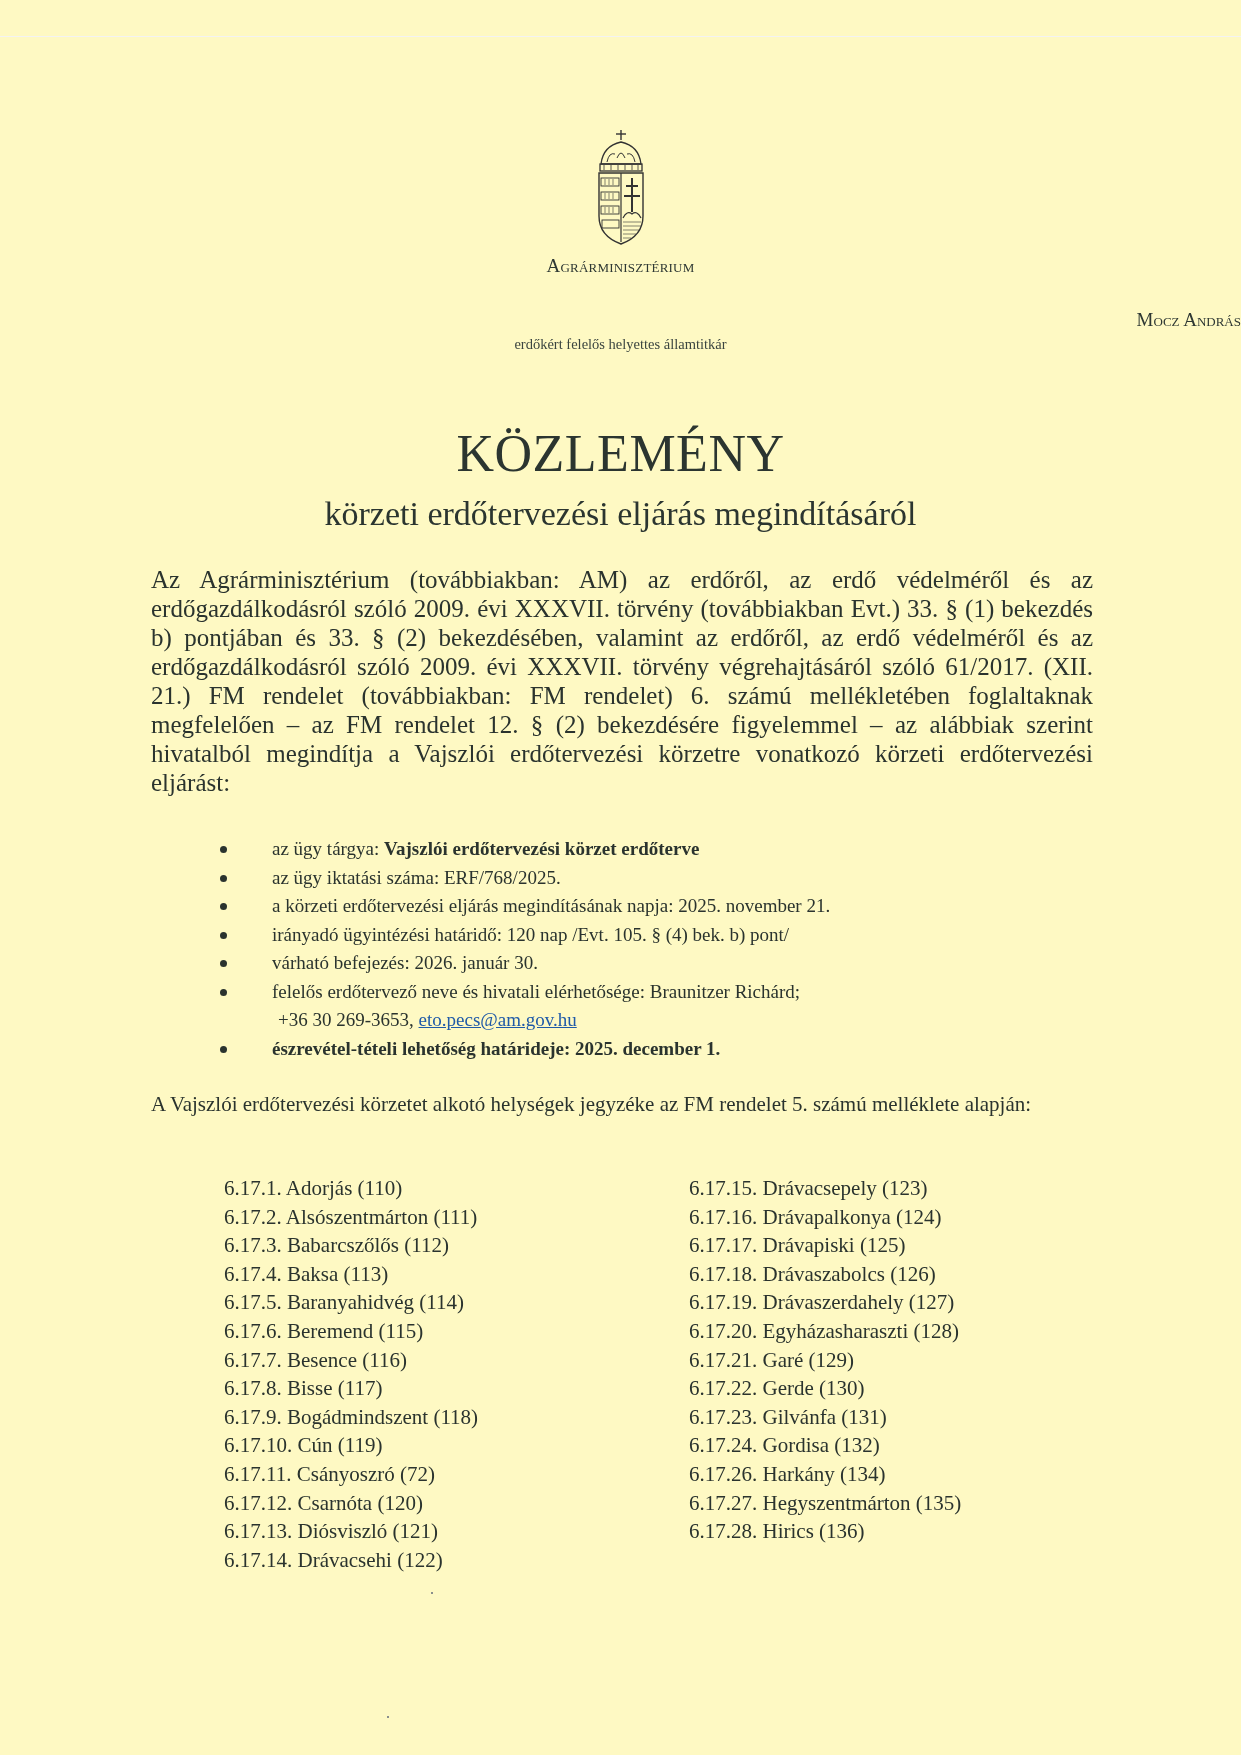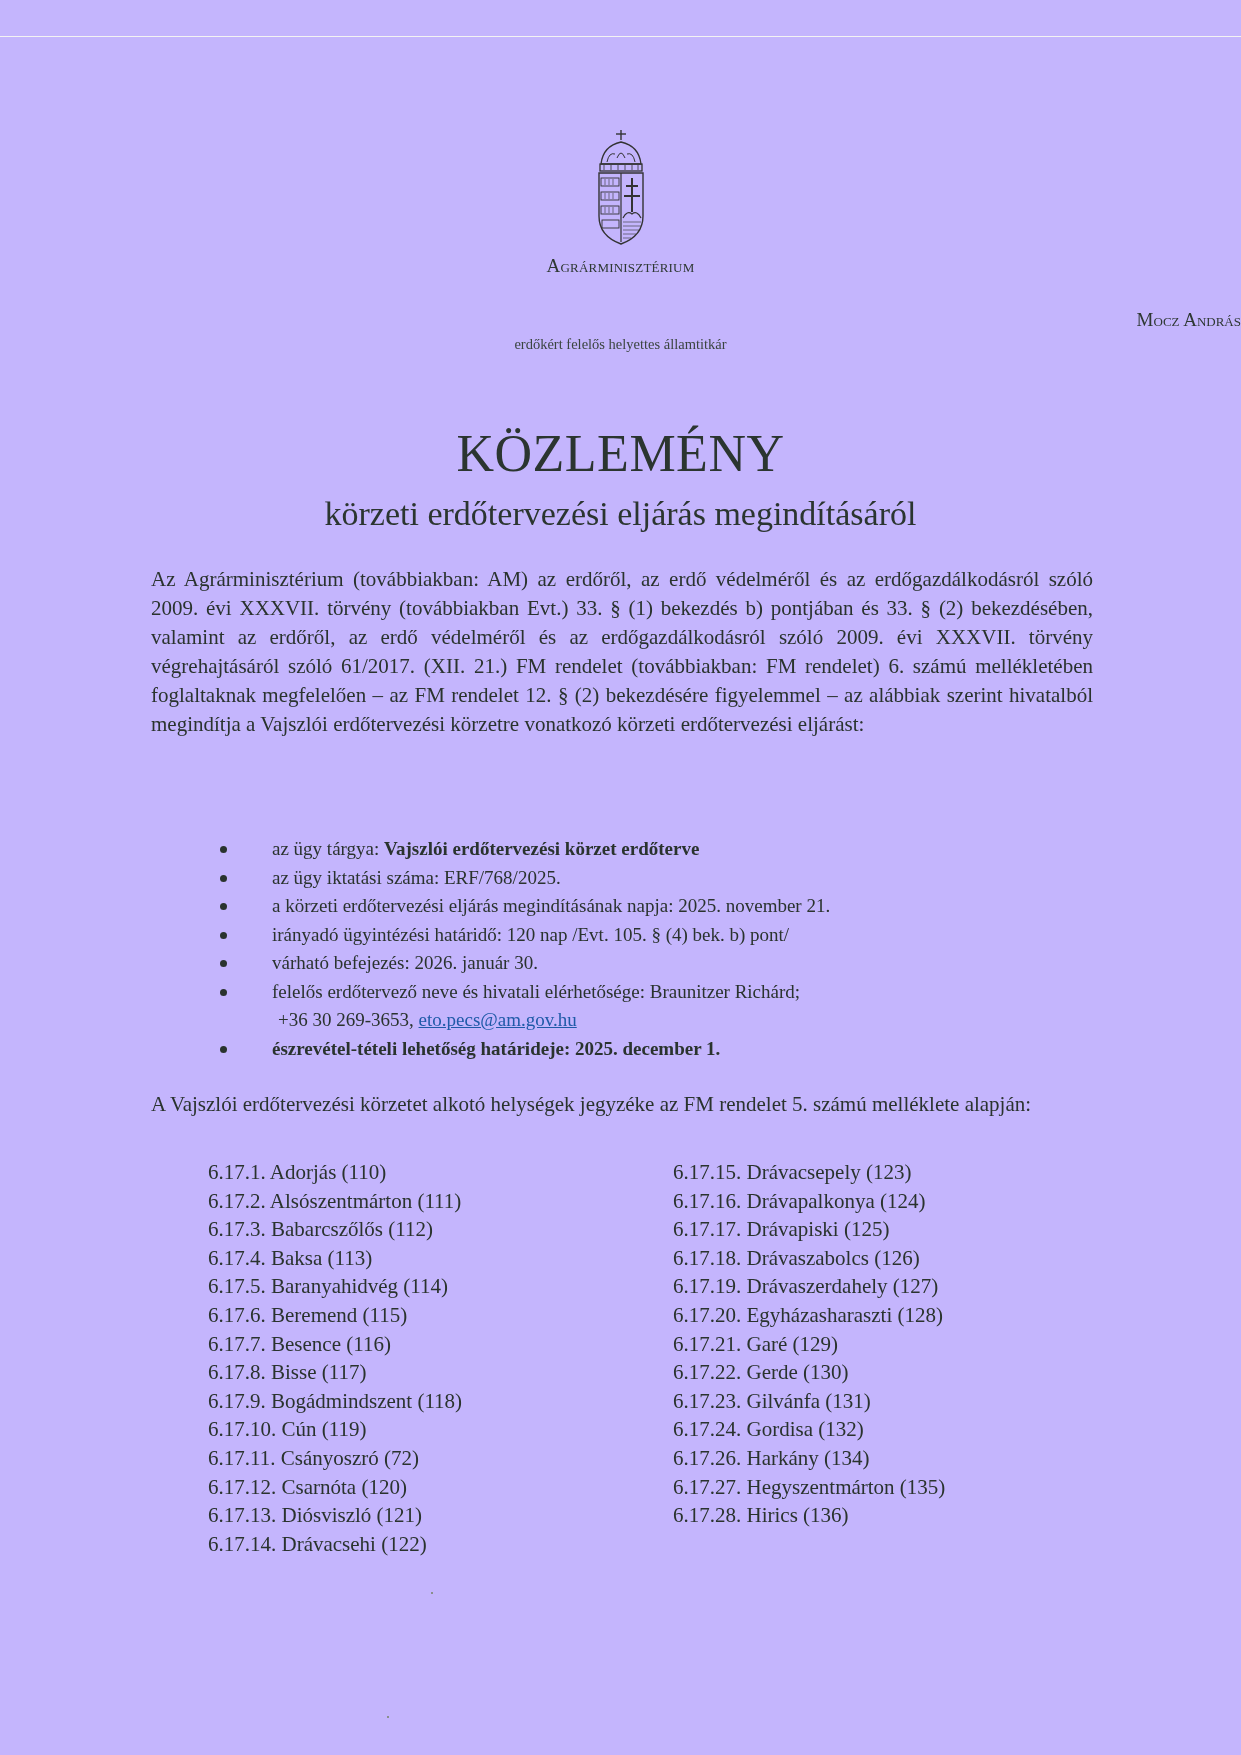--- a/index.html
+++ b/index.html
@@ -13,21 +13,21 @@
       position: relative;
       overflow: hidden;
       font-family: "Liberation Serif", "DejaVu Serif", serif;
       color: #2a332e;
     }
     .page {
       position: absolute;
       left: 0; top: 0;
       width: 1241px;
       height: 1755px;
-      background: #c4b5fd;
+      background: #fef9c3;
     }
     .scan-edge {
       position: absolute;
       left: 0; top: 36px;
       width: 1241px;
       height: 1px;
       background: #f3f3f3;
     }
     .crest {
       position: absolute;
@@ -80,21 +80,21 @@
       text-align: center;
       font-size: 34px;
       line-height: 40px;
       color: #2b3530;
     }
     .intro {
       position: absolute;
       left: 151px;
       top: 565px;
       width: 942px;
-      font-size: 21px;
+      font-size: 25px;
       line-height: 29px;
       text-align: justify;
       text-align-last: left;
       margin: 0;
       font-family: Liberation Serif, serif;
     }
     .bullets {
       position: absolute;
       left: 208px;
       top: 823px;
@@ -136,21 +136,21 @@
       width: 942px;
       font-size: 21px;
       line-height: 29px;
       text-align: justify;
       text-align-last: left;
       margin: 0;
     }
     .places {
       position: absolute;
       top: 1158px;
-      margin: 0;
+      margin: 16px;
       padding: 0;
       list-style: none;
       font-size: 21px;
       line-height: 28.6px;
     }
     .places.col1 { left: 208px; width: 430px; }
     .places.col2 { left: 673px; width: 430px; }
     .speck {
       position: absolute;
       width: 2px; height: 2px;

